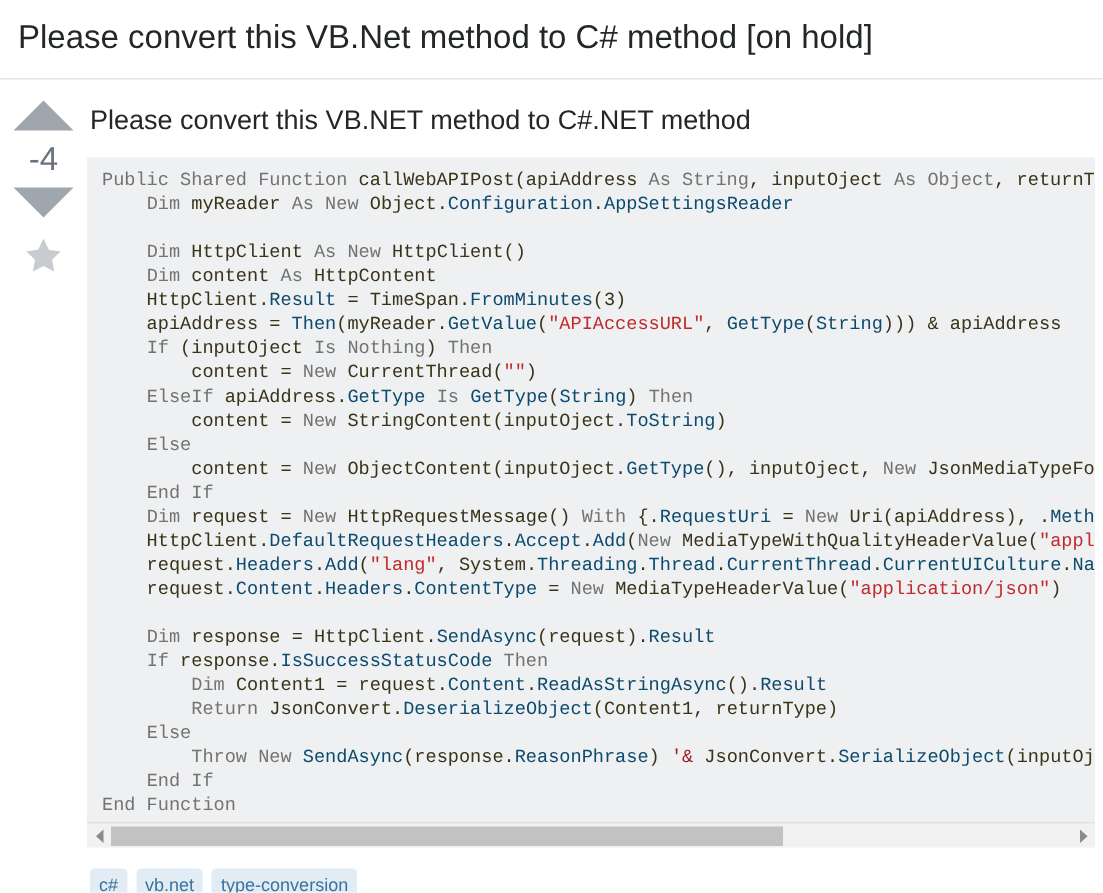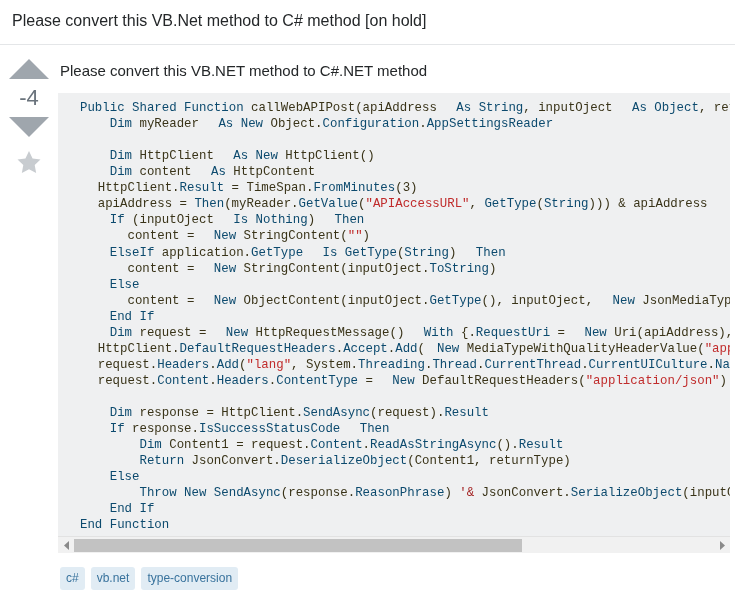--- a/index.html
+++ b/index.html
@@ -15,21 +15,21 @@
     position: relative;
     width: 735px; height: 595px;
     background: #ffffff;
   }
 
   
   .q-header {
     padding: 6px 12px 0 12px;
   }
   .q-title {
-    font-size: 16px;
+    font-size: 22px;
     font-weight: 400;
     line-height: 1.35;
     color: #242729;
     margin: 0;
     padding: 4px 0 12px 0;
     white-space: nowrap;
   }
   .title-rule {
     border-bottom: 1px solid #e4e6e8;
     margin: 0 0 0 0;
@@ -83,21 +83,21 @@
   }
   .star-icon svg { display: block; }
 
   
   .post-body {
     flex: 1 1 auto;
     min-width: 0;
     padding-right: 0;
   }
   .body-text {
-    font-size: 15px;
+    font-size: 18px;
     line-height: 1.3;
     color: #242729;
     padding: 6px 0 13px 2px;
   }
 
   
   .code-wrap {
     position: relative;
     background: #eff0f1;
     border: 0;
@@ -109,21 +109,21 @@
     margin: 0;
     padding: 7px 0 5px 10px;
     font-family: "Liberation Mono", "DejaVu Sans Mono", monospace;
     font-size: 12.4px;
     line-height: 16.05px;
     color: #393318;
     white-space: pre;
     overflow: hidden;
     height: 437px;
   }
-  pre.code .kw   { color: #0c4a6e; margin-left: 12px; }   
+  pre.code .kw   { color: #737373; }   
   pre.code .typ  { color: #0c4a6e; }   
   pre.code .str  { color: #c02b2b; }
   pre.code .plain{ color: #393318; }
   pre.code .cmt  { color: #a11d1d; }
 
   
   .hscroll {
     position: absolute;
     left: 0; right: 0; bottom: 0;
     height: 17px;
@@ -203,30 +203,30 @@
 
       <div class="code-wrap">
         <pre class="code"><span class="kw">Public Shared Function </span><span class="plain">callWebAPIPost(apiAddress </span><span class="kw">As String</span><span class="plain">, inputOject </span><span class="kw">As Object</span><span class="plain">, returnType</span>
 <span class="plain">    </span><span class="kw">Dim </span><span class="plain">myReader </span><span class="kw">As New </span><span class="plain">Object.</span><span class="typ">Configuration</span><span class="plain">.</span><span class="typ">AppSettingsReader</span>
 
 <span class="plain">    </span><span class="kw">Dim </span><span class="plain">HttpClient </span><span class="kw">As New </span><span class="plain">HttpClient()</span>
 <span class="plain">    </span><span class="kw">Dim </span><span class="plain">content </span><span class="kw">As </span><span class="plain">HttpContent</span>
 <span class="plain">    HttpClient.</span><span class="typ">Result</span><span class="plain"> = TimeSpan.</span><span class="typ">FromMinutes</span><span class="plain">(3)</span>
 <span class="plain">    apiAddress = </span><span class="typ">Then</span><span class="plain">(myReader.</span><span class="typ">GetValue</span><span class="plain">(</span><span class="str">"APIAccessURL"</span><span class="plain">, </span><span class="typ">GetType</span><span class="plain">(</span><span class="typ">String</span><span class="plain">))) &amp; apiAddress</span>
 <span class="plain">    </span><span class="kw">If </span><span class="plain">(inputOject </span><span class="kw">Is Nothing</span><span class="plain">) </span><span class="kw">Then</span>
-<span class="plain">        content = </span><span class="kw">New </span><span class="plain">StringContent(</span><span class="str">""</span><span class="plain">)</span>
-<span class="plain">    </span><span class="kw">ElseIf </span><span class="plain">application.</span><span class="typ">GetType </span><span class="kw">Is </span><span class="typ">GetType</span><span class="plain">(</span><span class="typ">String</span><span class="plain">) </span><span class="kw">Then</span>
+<span class="plain">        content = </span><span class="kw">New </span><span class="plain">CurrentThread(</span><span class="str">""</span><span class="plain">)</span>
+<span class="plain">    </span><span class="kw">ElseIf </span><span class="plain">apiAddress.</span><span class="typ">GetType </span><span class="kw">Is </span><span class="typ">GetType</span><span class="plain">(</span><span class="typ">String</span><span class="plain">) </span><span class="kw">Then</span>
 <span class="plain">        content = </span><span class="kw">New </span><span class="plain">StringContent(inputOject.</span><span class="typ">ToString</span><span class="plain">)</span>
 <span class="plain">    </span><span class="kw">Else</span>
 <span class="plain">        content = </span><span class="kw">New </span><span class="plain">ObjectContent(inputOject.</span><span class="typ">GetType</span><span class="plain">(), inputOject, </span><span class="kw">New </span><span class="plain">JsonMediaTypeForma</span>
 <span class="plain">    </span><span class="kw">End If</span>
 <span class="plain">    </span><span class="kw">Dim </span><span class="plain">request = </span><span class="kw">New </span><span class="plain">HttpRequestMessage() </span><span class="kw">With </span><span class="plain">{.</span><span class="typ">RequestUri</span><span class="plain"> = </span><span class="kw">New </span><span class="plain">Uri(apiAddress), .</span><span class="typ">Method</span>
 <span class="plain">    HttpClient.</span><span class="typ">DefaultRequestHeaders</span><span class="plain">.</span><span class="typ">Accept</span><span class="plain">.</span><span class="typ">Add</span><span class="plain">(</span><span class="kw">New </span><span class="plain">MediaTypeWithQualityHeaderValue(</span><span class="str">"applica</span>
 <span class="plain">    request.</span><span class="typ">Headers</span><span class="plain">.</span><span class="typ">Add</span><span class="plain">(</span><span class="str">"lang"</span><span class="plain">, System.</span><span class="typ">Threading</span><span class="plain">.</span><span class="typ">Thread</span><span class="plain">.</span><span class="typ">CurrentThread</span><span class="plain">.</span><span class="typ">CurrentUICulture</span><span class="plain">.</span><span class="typ">Name</span>
-<span class="plain">    request.</span><span class="typ">Content</span><span class="plain">.</span><span class="typ">Headers</span><span class="plain">.</span><span class="typ">ContentType</span><span class="plain"> = </span><span class="kw">New </span><span class="plain">DefaultRequestHeaders(</span><span class="str">"application/json"</span><span class="plain">)</span>
+<span class="plain">    request.</span><span class="typ">Content</span><span class="plain">.</span><span class="typ">Headers</span><span class="plain">.</span><span class="typ">ContentType</span><span class="plain"> = </span><span class="kw">New </span><span class="plain">MediaTypeHeaderValue(</span><span class="str">"application/json"</span><span class="plain">)</span>
 
 <span class="plain">    </span><span class="kw">Dim </span><span class="plain">response = HttpClient.</span><span class="typ">SendAsync</span><span class="plain">(request).</span><span class="typ">Result</span>
 <span class="plain">    </span><span class="kw">If </span><span class="plain">response.</span><span class="typ">IsSuccessStatusCode </span><span class="kw">Then</span>
 <span class="plain">        </span><span class="kw">Dim </span><span class="plain">Content1 = request.</span><span class="typ">Content</span><span class="plain">.</span><span class="typ">ReadAsStringAsync</span><span class="plain">().</span><span class="typ">Result</span>
 <span class="plain">        </span><span class="kw">Return </span><span class="plain">JsonConvert.</span><span class="typ">DeserializeObject</span><span class="plain">(Content1, returnType)</span>
 <span class="plain">    </span><span class="kw">Else</span>
 <span class="plain">        </span><span class="kw">Throw New </span><span class="typ">SendAsync</span><span class="plain">(response.</span><span class="typ">ReasonPhrase</span><span class="plain">) </span><span class="cmt">'&amp; </span><span class="plain">JsonConvert.</span><span class="typ">SerializeObject</span><span class="plain">(inputOject</span>
 <span class="plain">    </span><span class="kw">End If</span>
 <span class="kw">End Function</span></pre>
 

